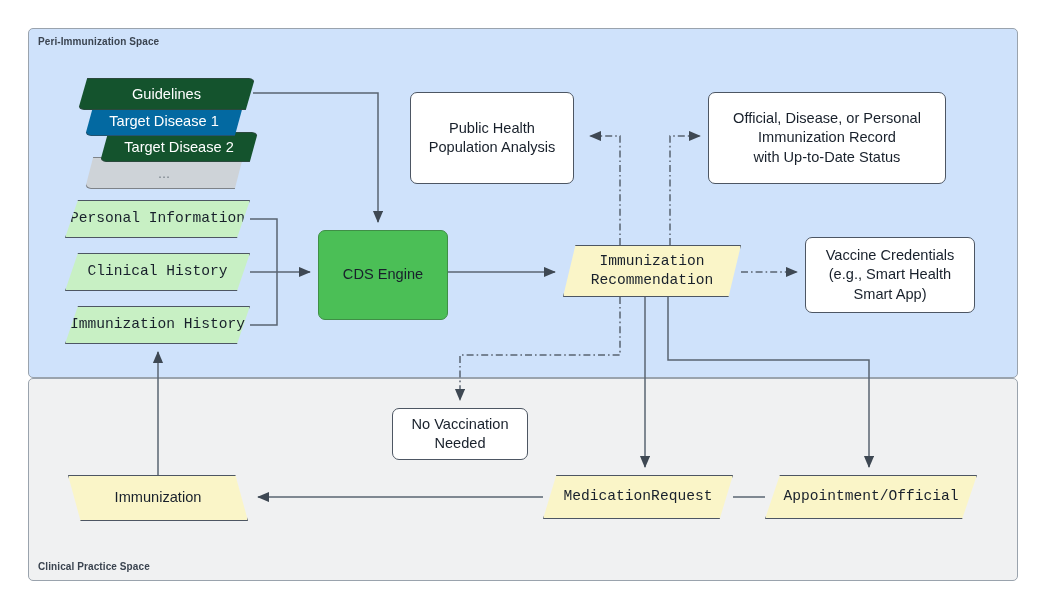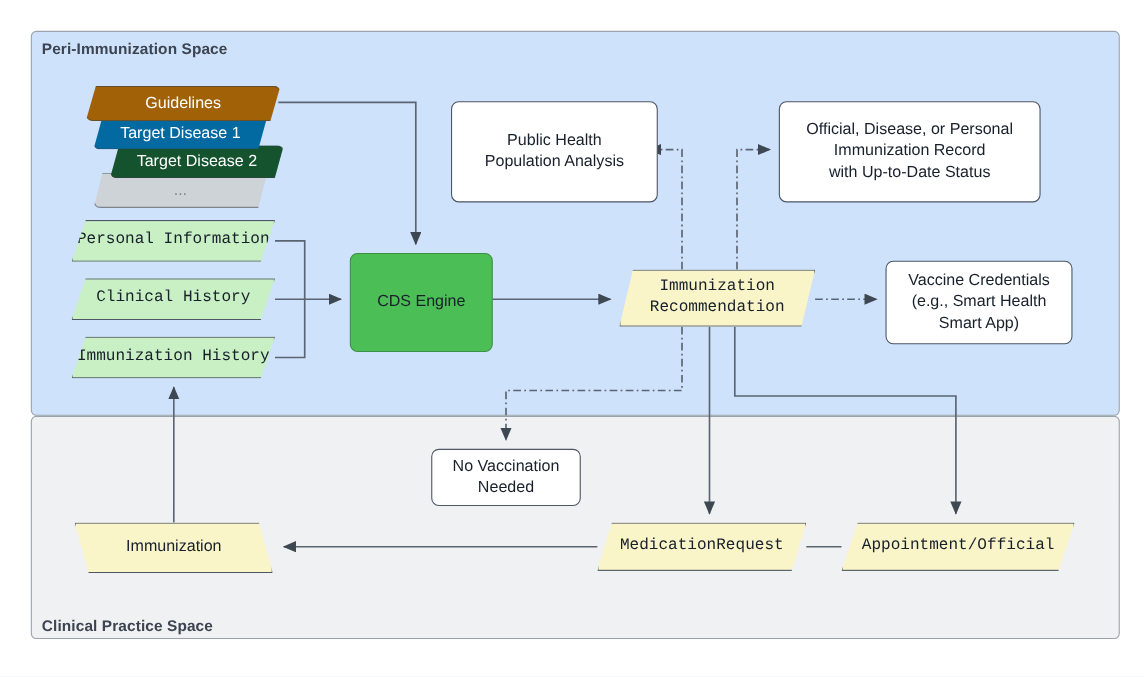--- a/index.html
+++ b/index.html
@@ -3,50 +3,50 @@
 <meta charset="utf-8">
 <style>
   html,body{margin:0;padding:0;background:#ffffff;}
   body{width:1040px;height:615px;font-family:"Liberation Sans",sans-serif;}
   #stage{position:relative;width:1040px;height:615px;overflow:hidden;background:#ffffff;}
   svg#wires{position:absolute;left:0;top:0;width:1040px;height:615px;pointer-events:none;}
 
   .region{position:absolute;border:1px solid #9aa3ad;border-radius:5px;box-sizing:border-box;}
   #region-peri{left:28px;top:28px;width:990px;height:350px;background:#cfe2fb;}
   #region-clin{left:28px;top:378px;width:990px;height:203px;background:#f0f1f2;}
-  .region-label{position:absolute;font-size:14px;font-weight:bold;color:#3b4450;letter-spacing:.1px;white-space:nowrap;}
+  .region-label{position:absolute;font-size:10px;font-weight:bold;color:#3b4450;letter-spacing:.1px;white-space:nowrap;}
   #label-peri{left:38px;top:36px;}
   #label-clin{left:38px;top:561px;}
 
   .node{position:absolute;box-sizing:border-box;display:flex;align-items:center;justify-content:center;
         text-align:center;font-size:14.6px;color:#18202b;line-height:1.32;}
   .rect{border:1px solid #4d5663;border-radius:7px;background:#ffffff;}
 
   
   .card{position:absolute;color:#ffffff;font-size:14.6px;display:flex;align-items:center;justify-content:center;
         border:1px solid rgba(60,65,72,.55);border-radius:6px;
         clip-path:polygon(5.2% 0,100% 0,94.8% 100%,0 100%);}
-  #card-guidelines{left:78px;top:78px;width:175px;height:30px;background:#a16207;}
+  #card-guidelines{left:78px;top:78px;width:175px;height:30px;background:#14532d;}
   #card-td1{left:85px;top:106px;width:156px;height:28px;background:#0369a1;}
   #card-td2{left:100px;top:132px;width:156px;height:28px;background:#14532d;}
   #card-dots{left:85px;top:157px;width:156px;height:30px;background:#ced3d8;color:#7e868f;}
 
   
   .para-r{border:1px solid #4d5663;clip-path:polygon(7% 0,100% 0,93% 100%,0 100%);font-family:Liberation Mono, monospace;}
   .para-l{border:1px solid #4d5663;clip-path:polygon(0 0,93% 0,100% 100%,7% 100%);}
   .green{background:#c8f0c4;}
   .yellow{background:#faf5c8;}
 
   #n-personal{left:65px;top:200px;width:185px;height:38px;}
   #n-clinical{left:65px;top:253px;width:185px;height:38px;}
   #n-immhist{left:65px;top:306px;width:185px;height:38px;}
 
   #n-cds{left:318px;top:230px;width:130px;height:90px;background:#4bbf56;border:1px solid #3f8f46;border-radius:7px;}
 
-  #n-pha{left:410px;top:92px;width:188px;height:92px;}
+  #n-pha{left:410px;top:92px;width:164px;height:92px;}
   #n-record{left:708px;top:92px;width:238px;height:92px;}
   #n-vaccred{left:805px;top:237px;width:170px;height:76px;}
   #n-novacc{left:392px;top:408px;width:136px;height:52px;}
 
   #n-immrec{left:563px;top:245px;width:178px;height:52px;}
   #n-medreq{left:543px;top:475px;width:190px;height:44px;}
   #n-appt{left:765px;top:475px;width:212px;height:44px;}
   #n-immunization{left:68px;top:475px;width:180px;height:46px;}
 </style>
 </head>

